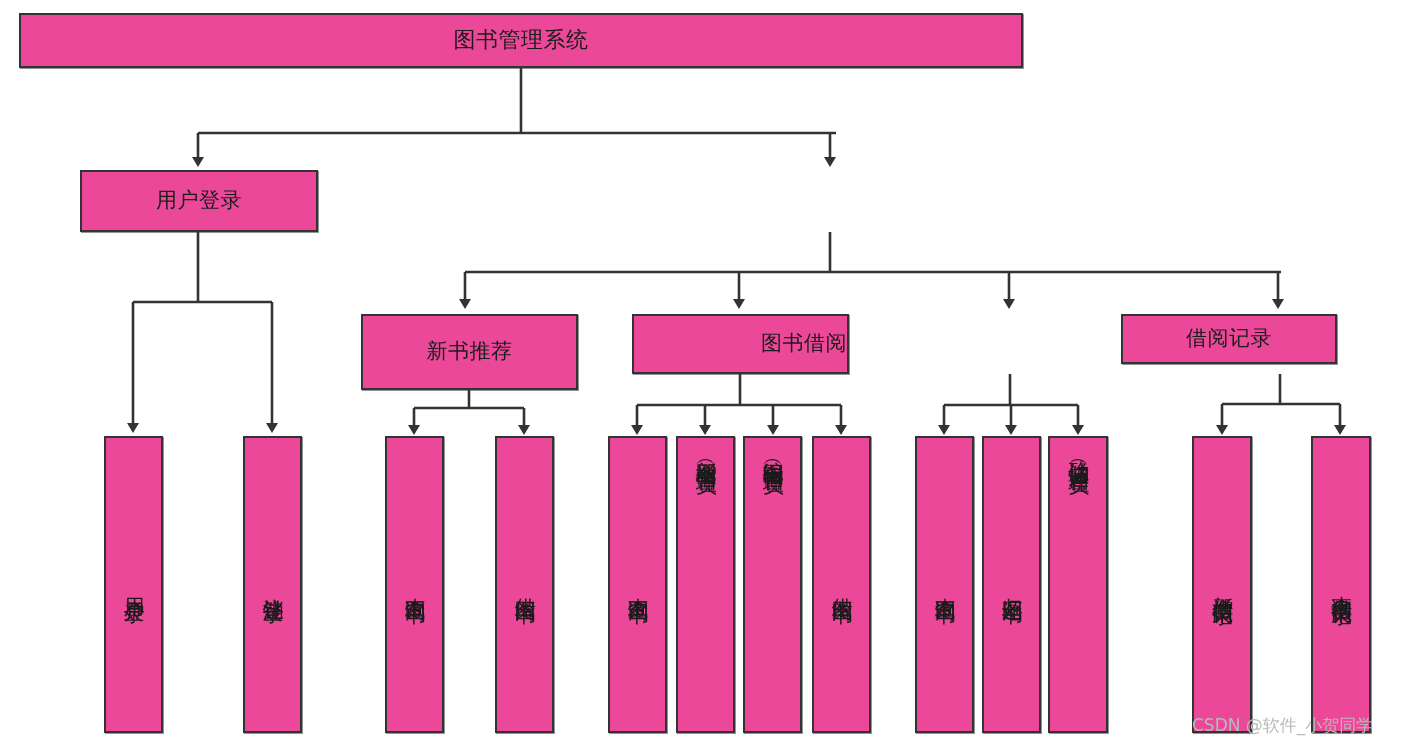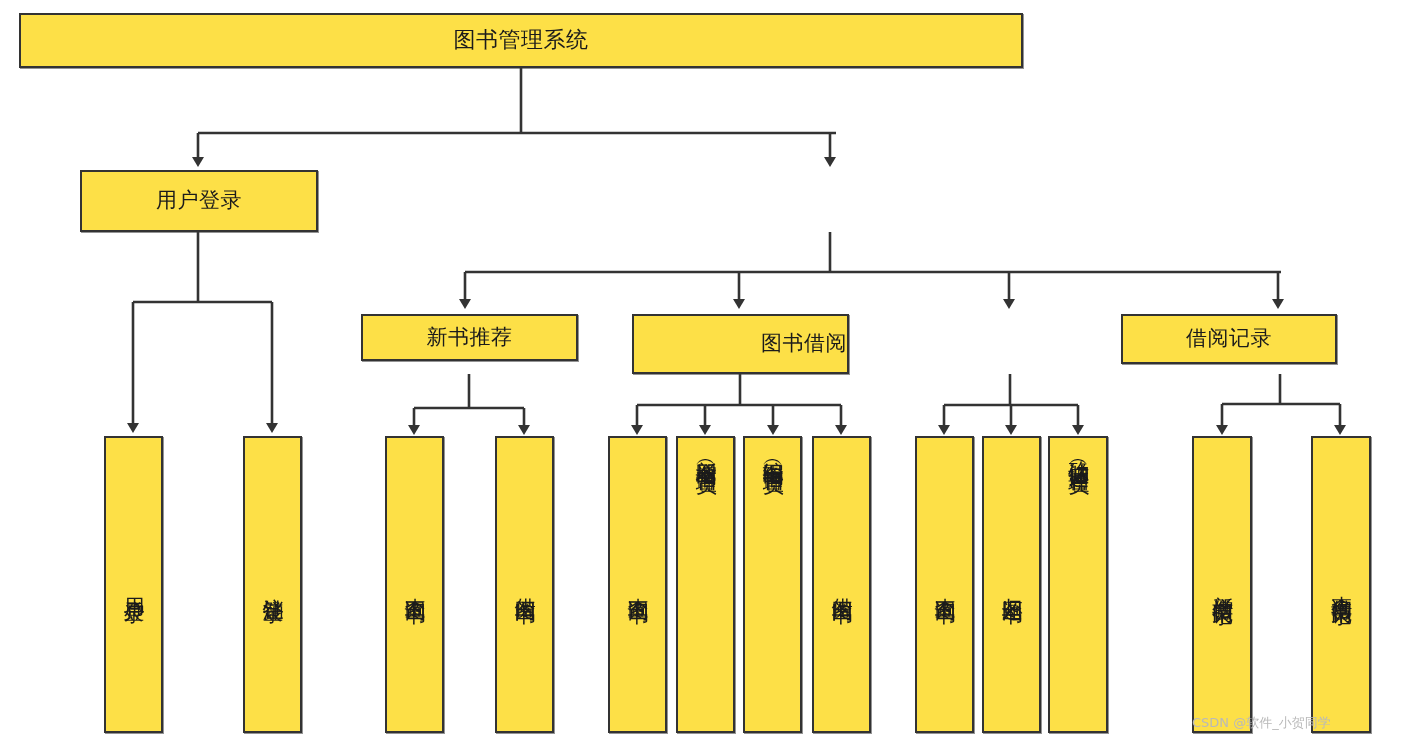--- a/index.html
+++ b/index.html
@@ -21,21 +21,21 @@
   #edge-layer {
     position: absolute;
     left: 0;
     top: 0;
     width: 1405px;
     height: 747px;
   }
   .node {
     position: absolute;
     box-sizing: border-box;
-    background: #fde047;
+    background: #ec4899;
     border: 2px solid #333333;
     box-shadow: 1px 1px 0 0 rgba(60,60,60,0.55);
     display: flex;
     align-items: center;
     justify-content: center;
     color: #1b1b1b;
   }
   .node-label {
     display: block;
     text-align: center;
@@ -63,21 +63,21 @@
     margin: 0 auto;
   }
   .node.vertical.center-text {
     align-items: center;
     padding-top: 0;
   }
   #watermark {
     position: absolute;
     left: 1192px;
     top: 714px;
-    font-size: 13px;
+    font-size: 17px;
     color: #b9b9b9;
     white-space: nowrap;
     font-family: "DejaVu Sans", "Liberation Sans", sans-serif;
   }
 </style>
 </head>
 <body>
 
 <div id="diagram-root">
 
@@ -132,21 +132,21 @@
   </svg>
 
   <div class="node root horizontal" style="left:19px; top:13px; width:1004px; height:55px;">
     <span class="node-label">图书管理系统</span>
   </div>
 
   <div class="node horizontal" style="left:80px; top:170px; width:238px; height:62px;">
     <span class="node-label">用户登录</span>
   </div>
 
-  <div class="node horizontal" style="left:361px; top:314px; width:217px; height:47px;">
+  <div class="node horizontal" style="left:361px; top:314px; width:217px; height:76px;">
     <span class="node-label">新书推荐</span>
   </div>
   <div class="node horizontal" style="left:632px; top:314px; width:217px; height:60px;justify-content:flex-end;">
     <span class="node-label">图书借阅</span>
   </div>
   <div class="node horizontal" style="left:1121px; top:314px; width:216px; height:50px;">
     <span class="node-label">借阅记录</span>
   </div>
 
   <div class="node vertical center-text" style="left:104px; top:436px; width:59px; height:297px;">

